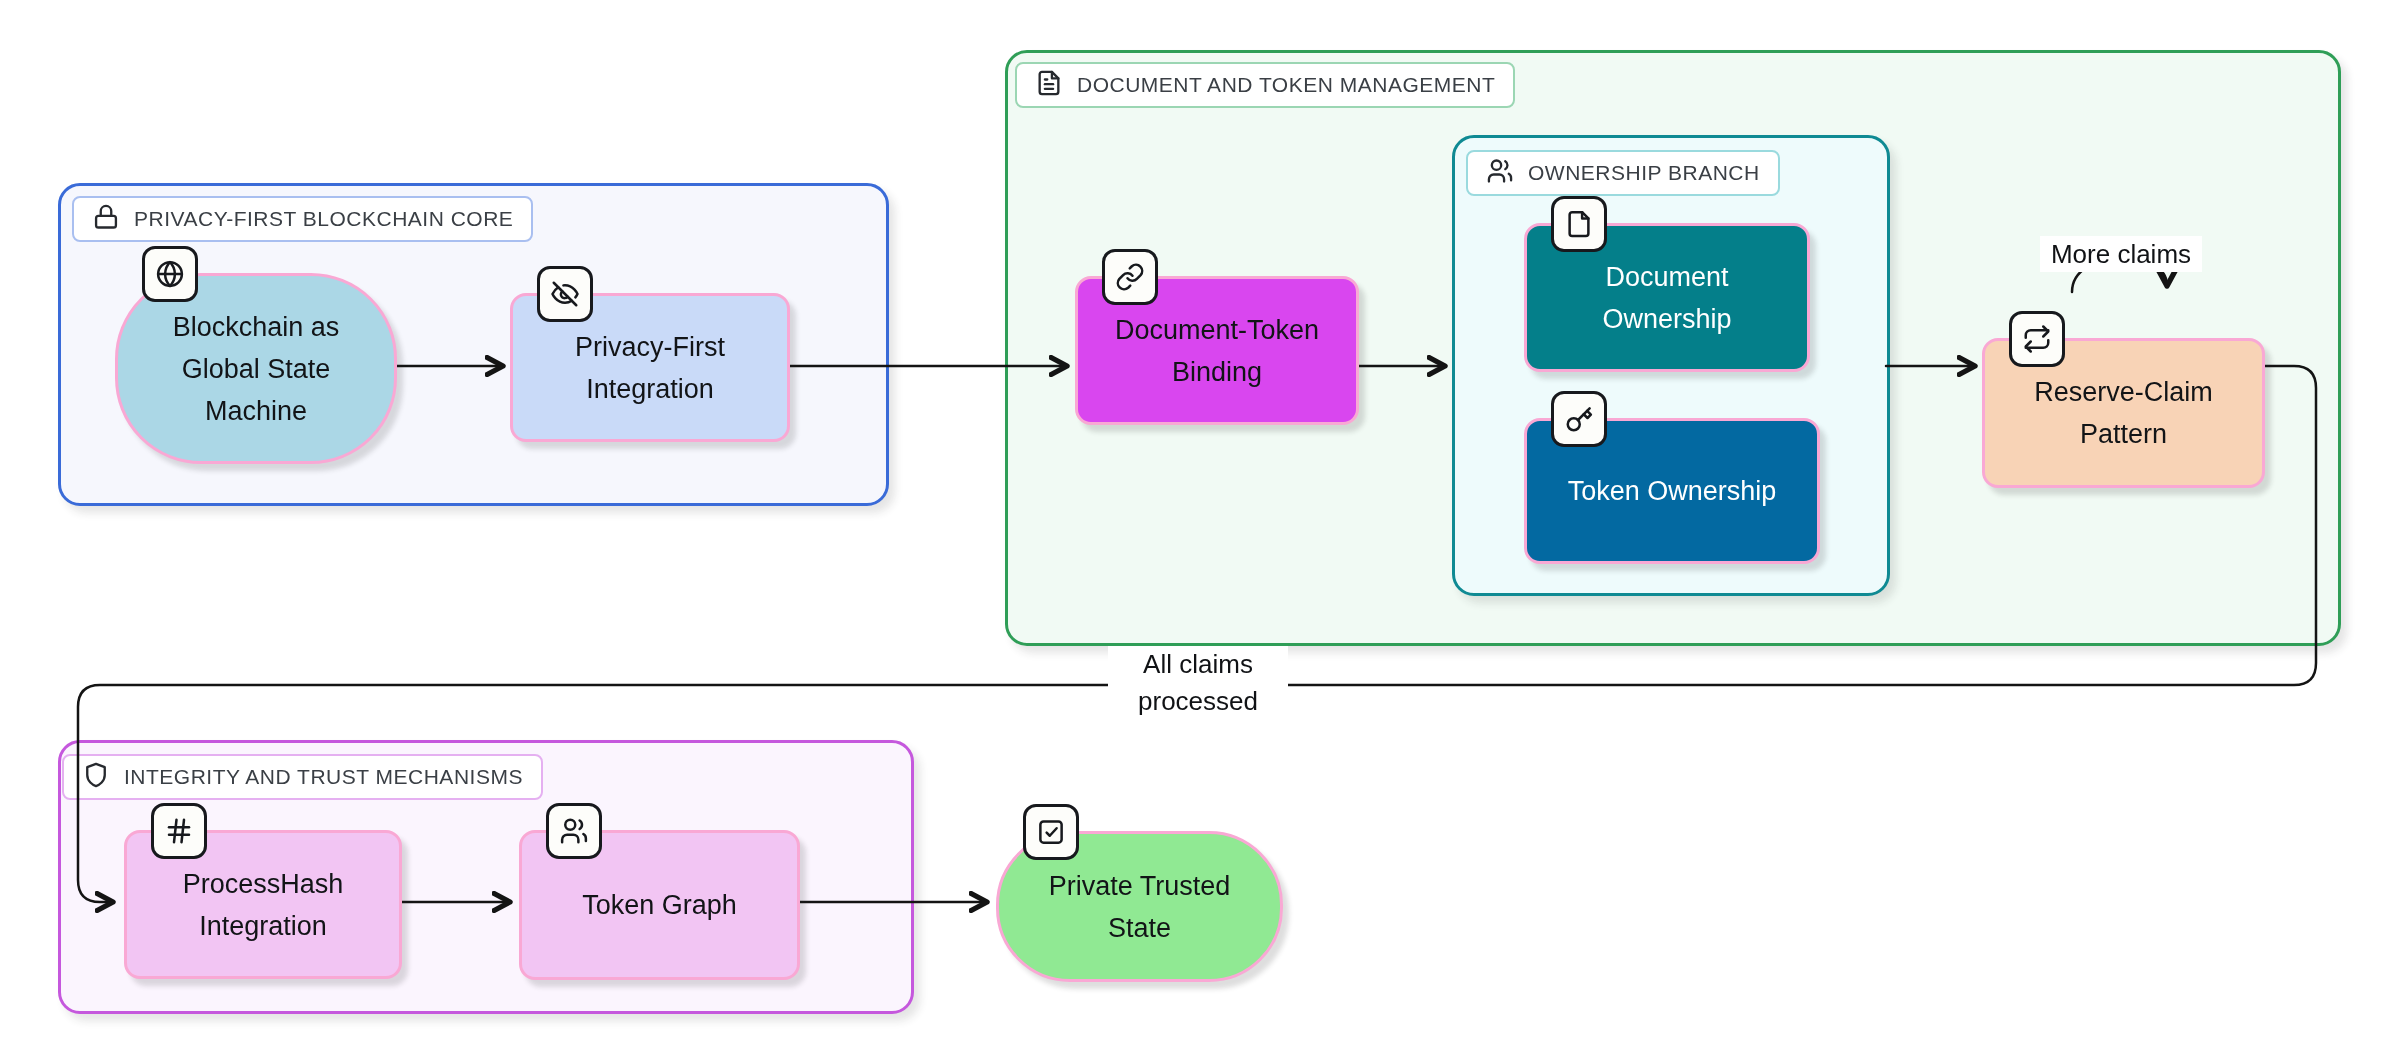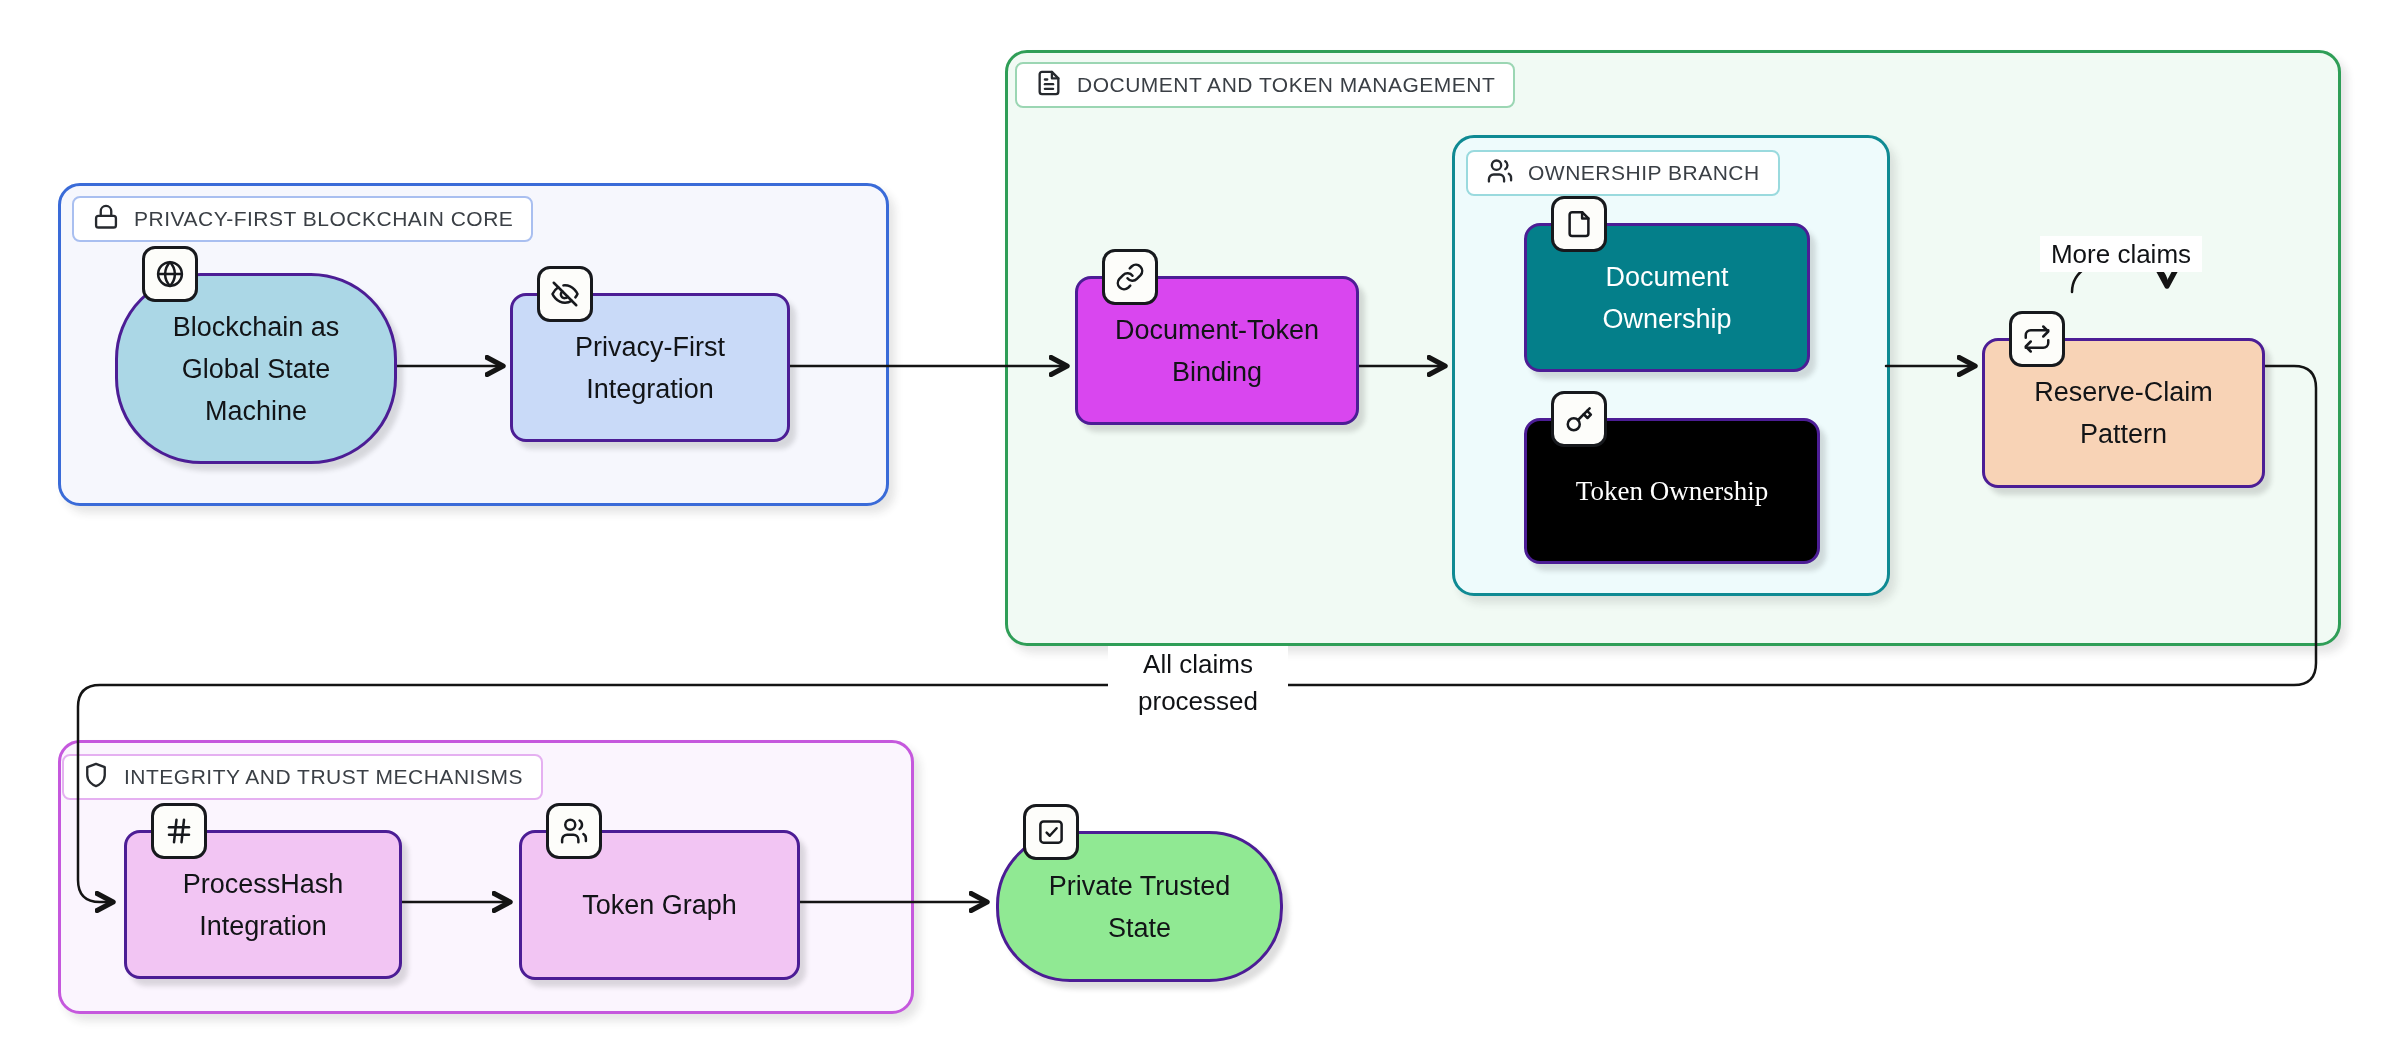--- a/index.html
+++ b/index.html
@@ -23,31 +23,31 @@
   .b-blue  {left:72px;  top:196px; border-color:#a9bff0;}
   .b-green {left:1015px;top:62px;  border-color:#9bd6b3;}
   .b-teal  {left:1466px;top:150px; border-color:#9adade;justify-content:space-between;}
   .b-purple{left:62px;  top:754px; border-color:#e5b0f1;}
   
   .edges{position:absolute;left:0;top:0;width:2382px;height:1064px;z-index:3;}
   .edges path{fill:none;stroke:#141414;stroke-width:2.5;stroke-linecap:round;}
   
   .node{
     position:absolute;display:flex;align-items:center;justify-content:center;text-align:center;
-    border:3px solid #4c1d95;border-radius:16px;box-shadow:6px 7px 5px rgba(33,33,33,.15);
+    border:3px solid #f9a8d4;border-radius:16px;box-shadow:6px 7px 5px rgba(33,33,33,.15);
     font-size:27px;line-height:42px;color:#121417;z-index:4;
   }
   .node .label{padding:0 24px;}
   .stadium{border-radius:86px;}
   .n-blockchain{left:115px; top:273px; width:276px; height:185px; background:#abd7e6;}
   .n-privacy   {left:510px; top:293px; width:274px; height:143px; background:#c9daf8;}
   .n-binding   {left:1075px;top:276px; width:278px; height:143px; background:#d946ef;}
   .n-docown    {left:1524px;top:223px; width:280px; height:143px; background:#047f8a;color:#ffffff;}
   .n-docown .label{max-width:200px;}
-  .n-tokenown  {left:1524px;top:418px; width:290px; height:140px; background:#000000;color:#ffffff;font-family:Liberation Serif, serif;}
+  .n-tokenown  {left:1524px;top:418px; width:290px; height:140px; background:#0369a1;color:#ffffff;}
   .n-reserve   {left:1982px;top:293px; width:277px; height:144px; background:#f8d3b6;margin-top:45px;}
   .n-hash      {left:124px; top:830px; width:272px; height:143px; background:#f2c5f3;}
   .n-trust     {left:519px; top:830px; width:275px; height:144px; background:#f2c5f3;}
   .n-private   {left:996px; top:831px; width:281px; height:145px; background:#90e993;border-radius:74px;}
   
   .nicon{
     position:absolute;left:24px;top:-30px;width:50px;height:50px;background:#fdfdfa;
     border:3px solid #17191d;border-radius:13px;display:flex;align-items:center;justify-content:center;
   }
   .nicon svg{width:30px;height:30px;stroke:#17191d;stroke-width:2;fill:none;stroke-linecap:round;stroke-linejoin:round;}

